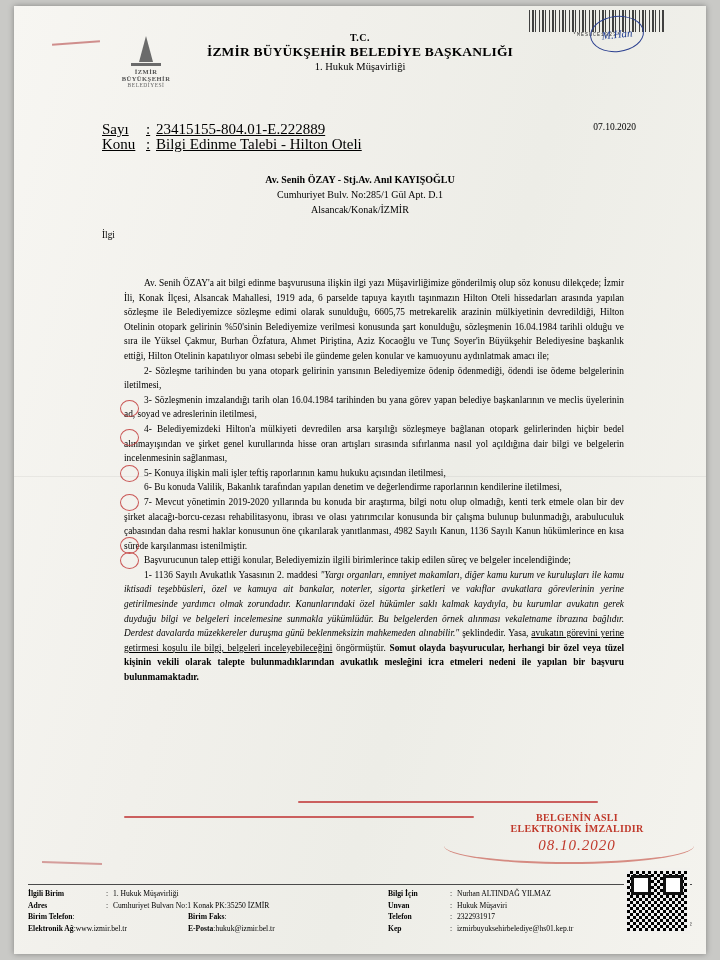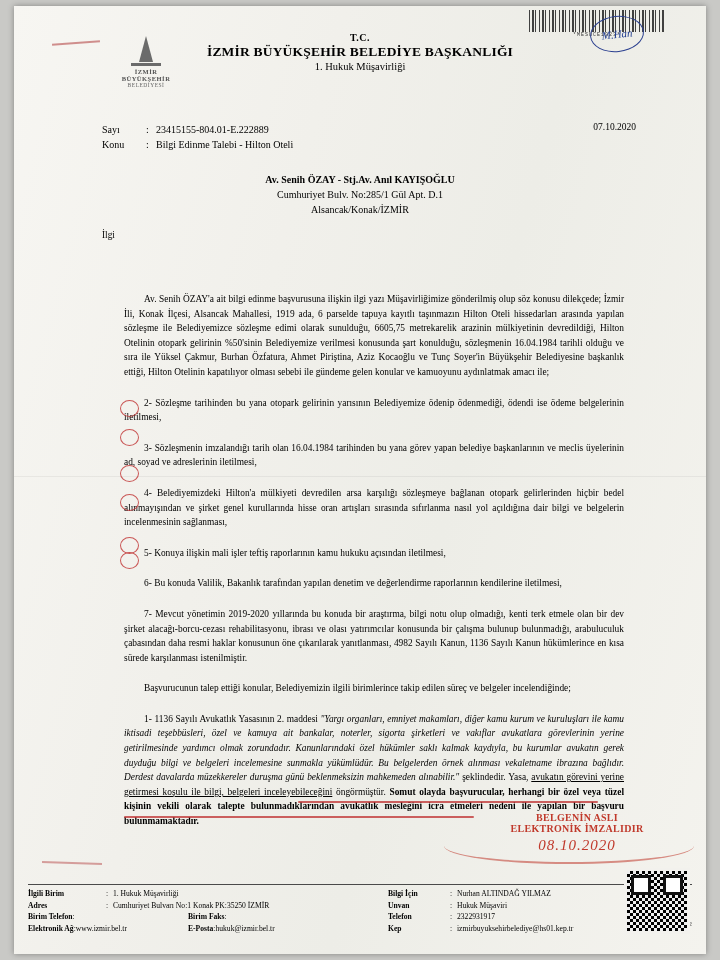--- a/index.html
+++ b/index.html
@@ -54,38 +54,38 @@
   .logo .base{width:30px;height:3px;background:#6b6b6b;margin:1px auto 0;}
   .logo .lbl1{font-size:6.5px;font-weight:bold;color:#555;letter-spacing:.5px;margin-top:2px;}
   .logo .lbl2{font-size:5.5px;color:#666;letter-spacing:.5px;}
 
   .hdr{position:absolute;left:0;right:0;top:26px;text-align:center;}
   .hdr .l1{font-size:10px;font-weight:bold;letter-spacing:.5px;}
   .hdr .l2{font-size:13.5px;font-weight:bold;letter-spacing:.2px;margin-top:1px;}
   .hdr .l3{font-size:10.5px;margin-top:1px;}
 
   
-  .meta{position:absolute;left:88px;top:116px;font-size:10px;line-height:15px;}
+  .meta{position:absolute;left:88px;top:116px;font-size:15px;line-height:15px;text-decoration:underline;}
   .meta .row{display:flex;}
   .meta .k{width:44px;}
   .meta .c{width:10px;}
   .date{position:absolute;right:70px;top:116px;font-size:9.5px;}
 
   
   .addr{position:absolute;left:0;right:0;top:166px;text-align:center;font-size:10px;line-height:15px;}
   .addr .b{font-weight:bold;}
 
   
   .ilgi{position:absolute;left:88px;top:222px;font-size:9.3px;line-height:15px;}
   .ilgi .lbl{position:absolute;left:0;top:0;}
   .ilgi .items{margin-left:40px;}
 
   
   .body{position:absolute;left:110px;width:500px;top:270px;font-size:9.4px;line-height:14.6px;text-align:justify;}
-  .body p{margin:16px 0 0 0;text-indent:20px;}
+  .body p{margin:0 0 0 0;text-indent:20px;}
   .ital{font-style:italic;}
   .bold{font-weight:bold;}
   .ul{text-decoration:underline;}
 
   .list-item{margin:0;text-indent:20px;}
 
   
   .circ{position:absolute;border:1.4px solid #c23b3b;border-radius:50%;width:17px;height:15px;opacity:.85;}
 
   

